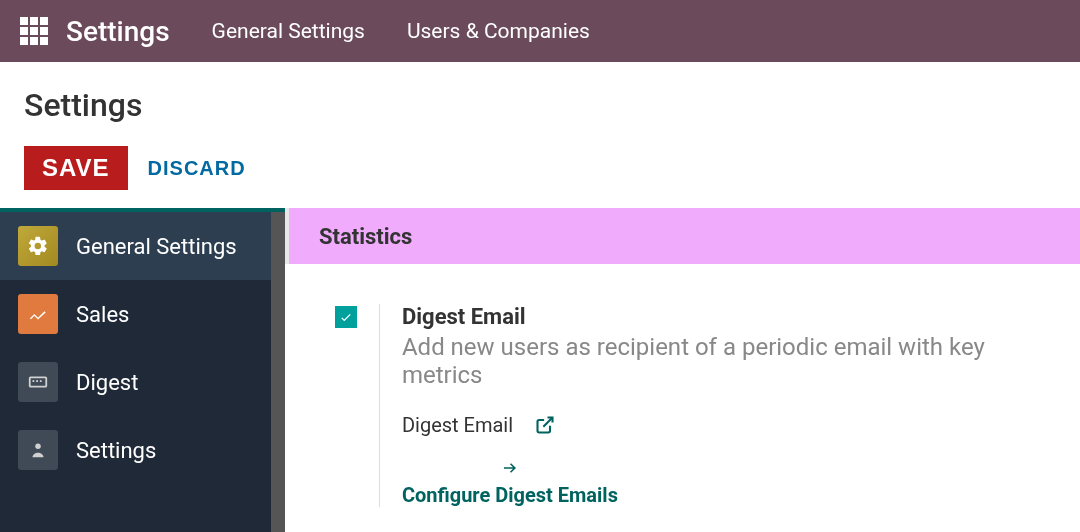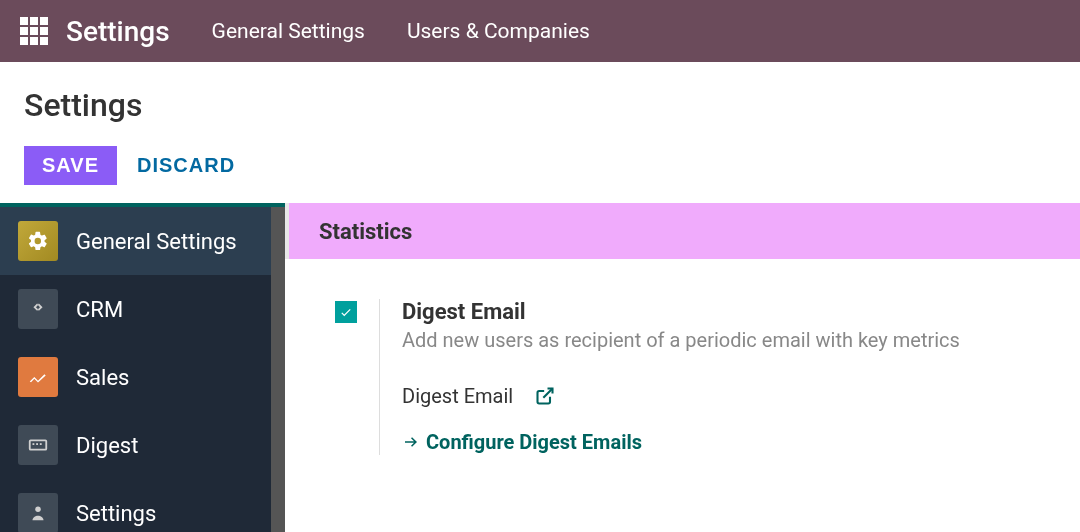--- a/index.html
+++ b/index.html
@@ -53,23 +53,23 @@
       color: #333;
       font-weight: 500;
       margin-bottom: 22px;
     }
     .btn-row {
       display: flex;
       gap: 20px;
       align-items: center;
     }
     .btn-save {
-      background: #8b5cf6;
-      color: #fff;
-      font-size: 20px;
+      background: #b91c1c;
+      color: #fff;
+      font-size: 24px;
       font-weight: 700;
       border: none;
       padding: 8px 18px;
       letter-spacing: 1px;
       cursor: pointer;
     }
     .btn-discard {
       background: none;
       color: #0369a1;
       font-size: 20px;
@@ -161,23 +161,23 @@
       align-self: stretch;
       margin-right: 22px;
     }
     .block-title {
       font-size: 22px;
       font-weight: 700;
       color: #333;
       margin-bottom: 4px;
     }
     .block-desc {
-      font-size: 20px;
+      font-size: 24px;
       color: #888;
-      margin-bottom: 32px;
+      margin-bottom: 24px;
     }
     .field-row {
       display: flex;
       align-items: center;
       gap: 6px;
       font-size: 20px;
       color: #333;
       margin-bottom: 22px;
     }
     .field-label {
@@ -206,20 +206,21 @@
       cursor: pointer;
     }
     .configure-link {
       color: #00635f;
       font-size: 20px;
       font-weight: 700;
       cursor: pointer;
       display: inline-flex;
       align-items: center;
       gap: 6px;
+      flex-direction: column;
     }
   </style>
 </head>
 <body>
 
 <div class="topbar">
   <div class="apps-icon">
     <span></span>
       <span></span>
       <span></span>
@@ -245,28 +246,20 @@
 
 <div class="content-wrap">
   <div class="sidebar" style="height: 330px;">
     <div class="sidebar-item active">
       <div class="sidebar-icon ic-gear">
         <svg viewBox="0 0 24 24" width="22" height="22" fill="#fff">
             <path d="M19.14,12.94a7,7,0,0,0,.05-.94,7,7,0,0,0-.05-.94l2.11-1.65a.5.5,0,0,0,.12-.64l-2-3.46a.5.5,0,0,0-.61-.22l-2.49,1a7,7,0,0,0-1.63-.94l-.38-2.65A.5.5,0,0,0,13.77,2H9.77a.5.5,0,0,0-.49.42L8.9,5.07a7,7,0,0,0-1.63.94l-2.49-1a.5.5,0,0,0-.61.22l-2,3.46a.5.5,0,0,0,.12.64L4.4,11a7,7,0,0,0-.05.94,7,7,0,0,0,.05.94L2.29,14.53a.5.5,0,0,0-.12.64l2,3.46a.5.5,0,0,0,.61.22l2.49-1a7,7,0,0,0,1.63.94l.38,2.65a.5.5,0,0,0,.49.42h4a.5.5,0,0,0,.49-.42l.38-2.65a7,7,0,0,0,1.63-.94l2.49,1a.5.5,0,0,0,.61-.22l2-3.46a.5.5,0,0,0-.12-.64ZM11.77,15.5A3.5,3.5,0,1,1,15.27,12,3.5,3.5,0,0,1,11.77,15.5Z"></path>
           </svg>
       </div>
       <div class="sidebar-label">General Settings</div>
-    </div>
-    <div class="sidebar-item">
-      <div class="sidebar-icon ic-crm">
-        <svg viewBox="0 0 24 24" width="22" height="22" fill="#d0d0d0">
-            <path d="M11 6l-4 4 4 4 1.4-1.4L9.8 10l2.6-2.6zM13 6l4 4-4 4-1.4-1.4 2.6-2.6-2.6-2.6z"></path>
-          </svg>
-      </div>
-      <div class="sidebar-label">CRM</div>
     </div>
     <div class="sidebar-item">
       <div class="sidebar-icon ic-sales">
         <svg viewBox="0 0 24 24" width="22" height="22" fill="#fff">
             <path d="M3 17l5-5 4 4 7-7 1.4 1.4L12 18l-4-4-3.6 3.6z"></path>
           </svg>
       </div>
       <div class="sidebar-label">Sales</div>
     </div>
     <div class="sidebar-item">

